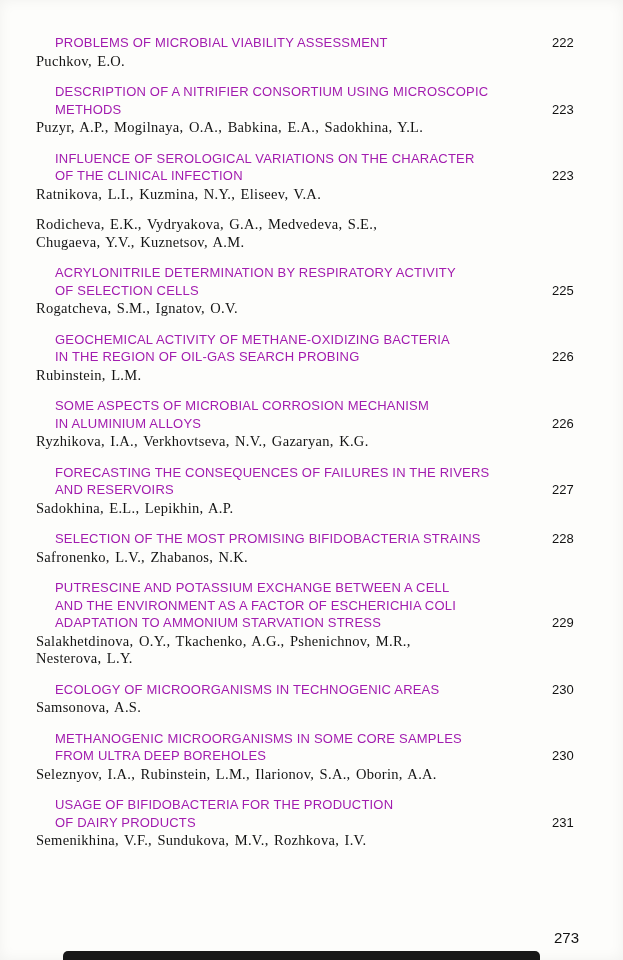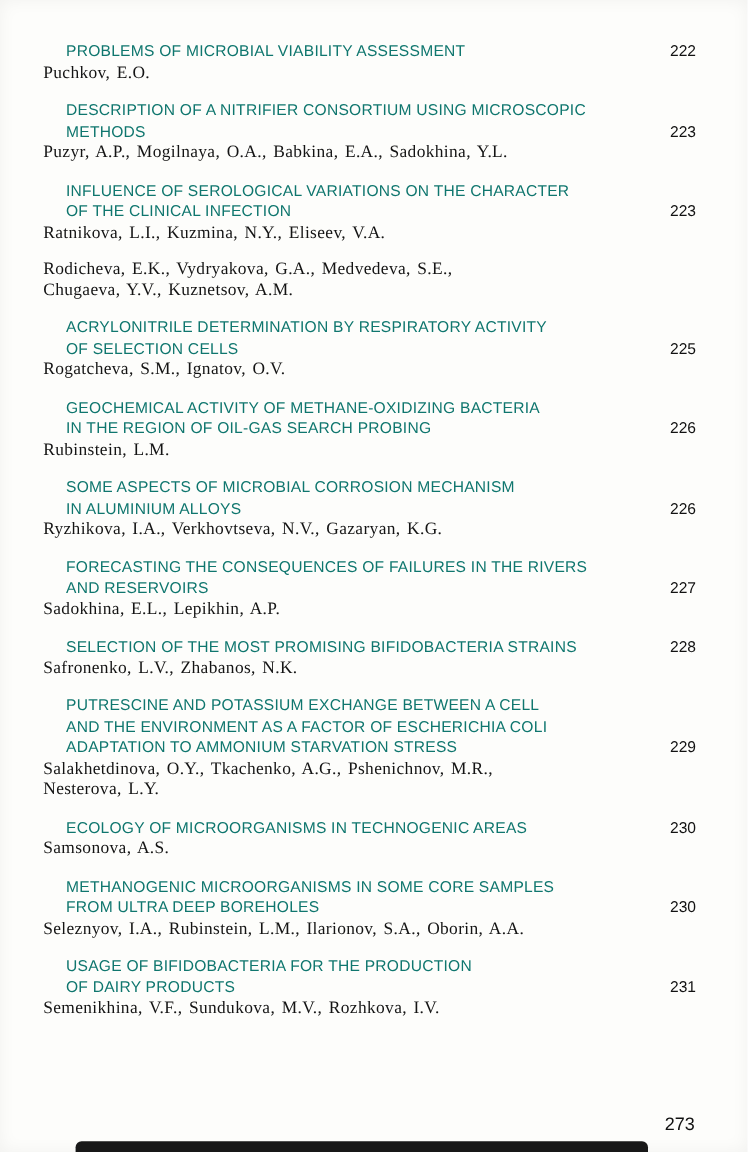--- a/index.html
+++ b/index.html
@@ -27,30 +27,30 @@
     display: flex;
     align-items: flex-end;
   }
   .title {
     flex: 1;
     padding-left: 19px;
     font-family: "Liberation Sans", sans-serif;
     font-size: 13px;
     line-height: 17.5px;
     letter-spacing: 0.2px;
-    color: #0f766e;
+    color: #a21caf;
     white-space: pre-line;
   }
   .pnum {
     margin-left: 10px;
     font-family: "Liberation Sans", sans-serif;
     font-size: 13px;
     line-height: 17.5px;
     color: #121212;
-    text-align: right;
+    text-align: left;
     min-width: 28px;
   }
   .authors {
     margin-top: 1px;
     font-family: "Liberation Serif", serif;
     font-size: 14.5px;
     line-height: 17.5px;
     letter-spacing: 0.3px;
     word-spacing: 1.5px;
     color: #141414;

